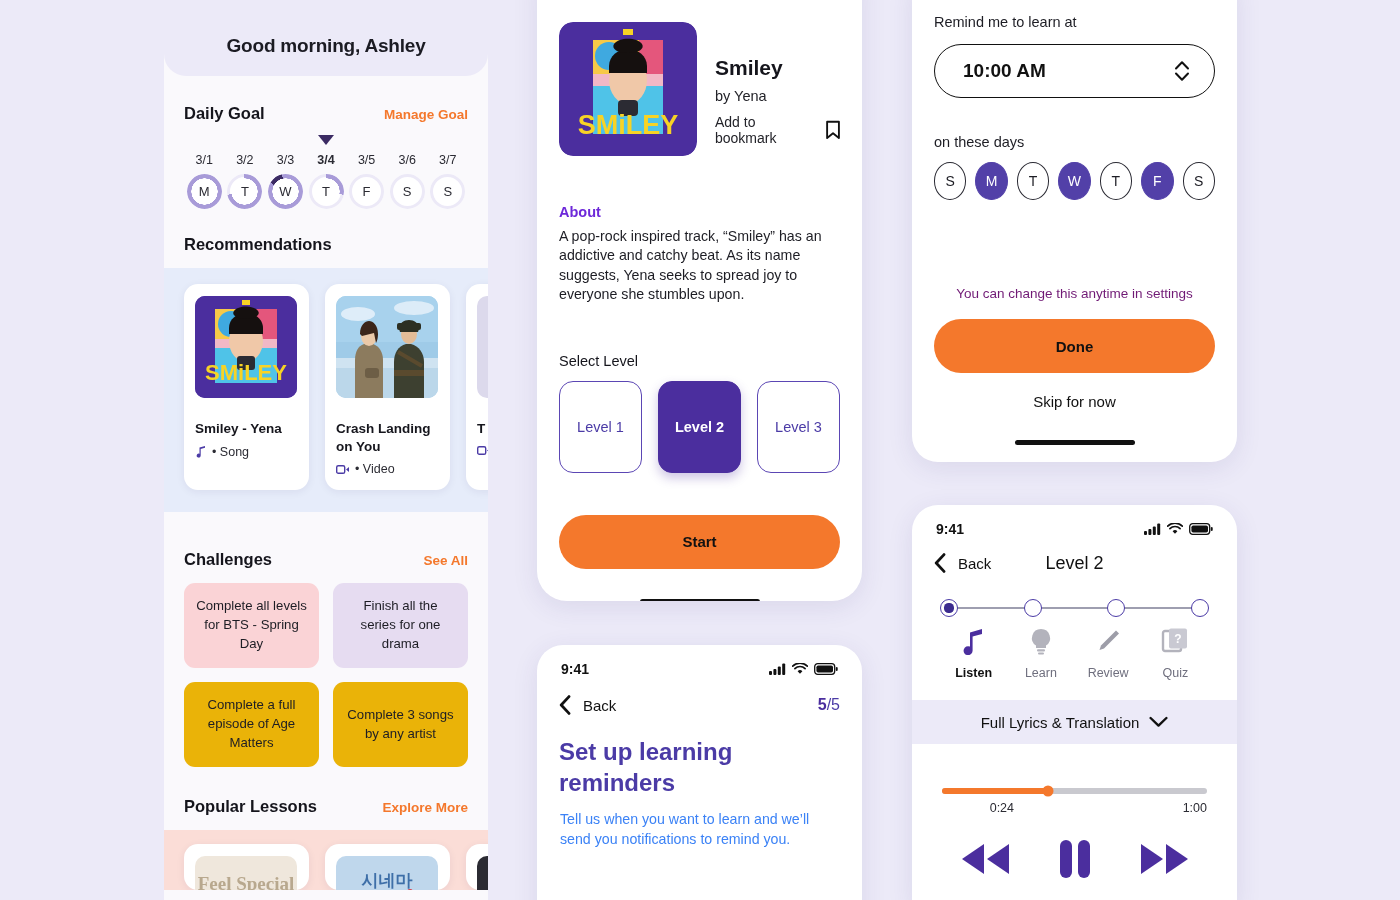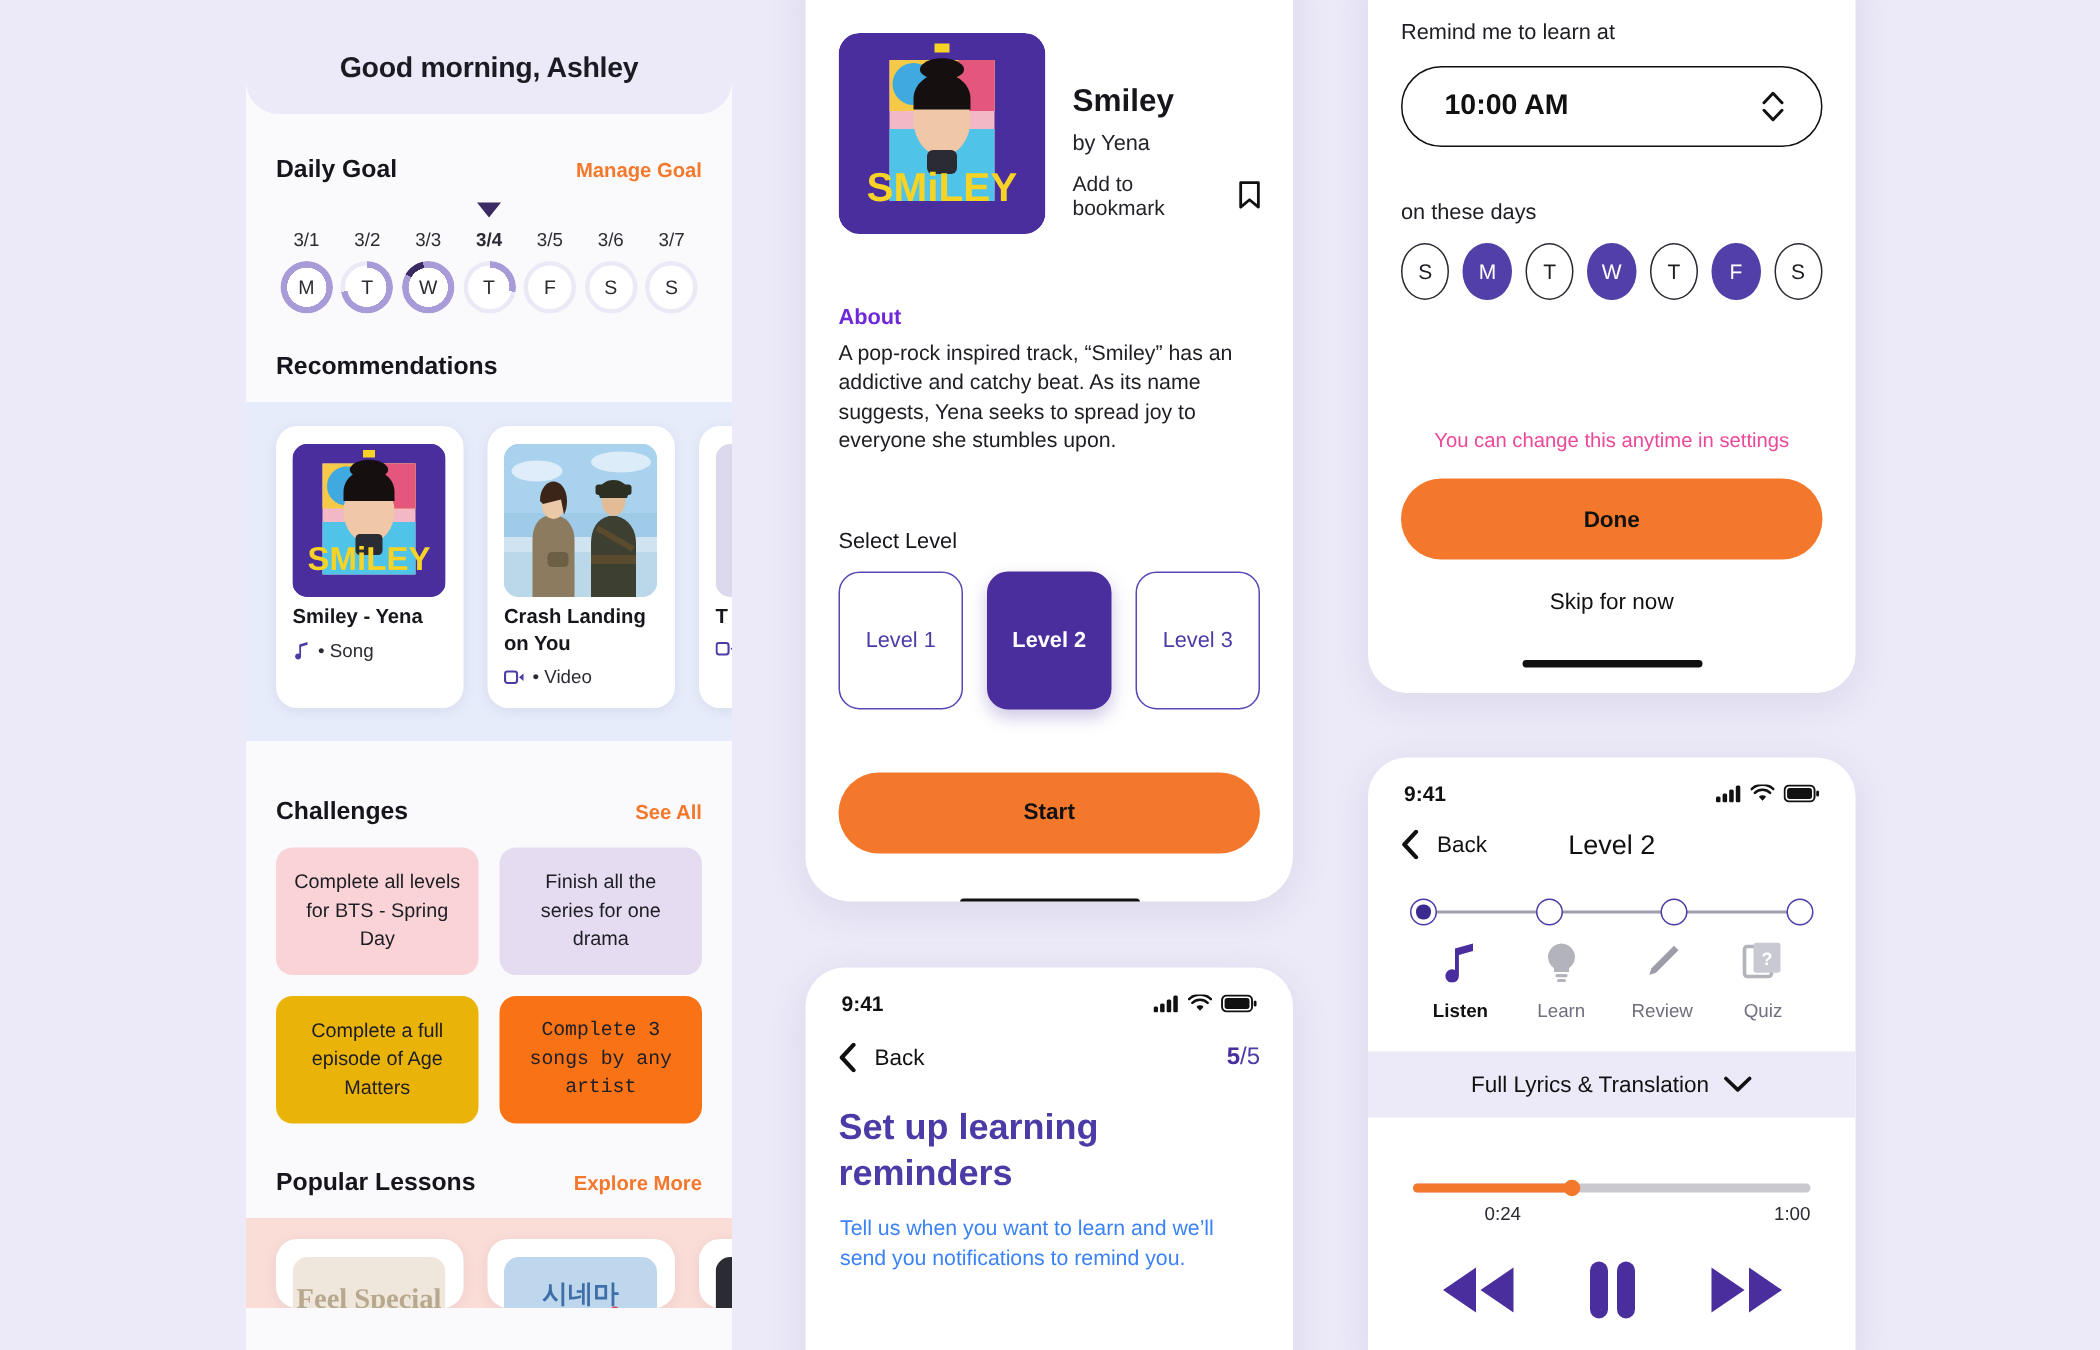--- a/index.html
+++ b/index.html
@@ -66,21 +66,21 @@
     margin-top: 14px; background: #E6ECFA;
     padding: 16px 0 22px 20px;
     display: flex; gap: 16px;
   }
   .rec-card {
     flex: 0 0 125px; background: #fff; border-radius: 14px;
     padding: 12px 11px 14px 11px;
     box-shadow: 0 2px 9px rgba(40,30,90,.07);
   }
   .rec-thumb { width: 102px; height: 102px; border-radius: 10px; overflow: hidden; position: relative; }
-  .rec-name { margin-top: 4px; font-size: 13.5px; font-weight: 600; color: #16161d; line-height: 1.3; }
+  .rec-name { margin-top: 22px; font-size: 13.5px; font-weight: 600; color: #16161d; line-height: 1.3; }
   .rec-meta { margin-top: 7px; font-size: 12.5px; color: #2b2b33; display: flex; align-items: center; gap: 5px; }
   .rec-meta svg { flex: 0 0 auto; }
 
   
   .art-smiley { background: #4B2E9E; display: block; }
   .art-cloy { display: block; }
 
   
   #challenges { padding-top: 24px; }
   .chal-grid {
@@ -168,21 +168,21 @@
   .time-val { font-size: 19px; font-weight: 700; color: #111; }
   .days-label { font-size: 14.5px; color: #1d1d24; margin-top: 36px; }
   .day-pills { display: flex; gap: 9px; margin-top: 12px; }
   .day-pill {
     width: 38px; height: 38px; border-radius: 50%;
     border: 1.5px solid #2a2a33; background: #fff;
     display: flex; align-items: center; justify-content: center;
     font-size: 14px; color: #1d1d24; cursor: pointer;
   }
   .day-pill.on { background: #5240A8; border-color: #5240A8; color: #fff; }
-  .set-note { text-align: center; font-size: 13.5px; color: #ec4899; margin-top: 86px; }
+  .set-note { text-align: center; font-size: 13.5px; color: #701a75; margin-top: 86px; }
   .skip { text-align: center; font-size: 15px; color: #111; margin-top: 20px; cursor: pointer; }
 
   
   #panel-player { left: 912px; top: 505px; width: 325px; height: 400px; border-radius: 26px 26px 0 0; }
   .pl-nav { display: flex; align-items: center; padding: 16px 22px 0 22px; position: relative; }
   .pl-title { position: absolute; left: 0; right: 0; text-align: center; font-size: 18px; color: #111; pointer-events: none; }
   .steps { padding: 26px 28px 0 28px; }
   .steps-line { position: relative; height: 18px; }
   .steps-line .bar { position: absolute; left: 9px; right: 9px; top: 8px; height: 1.6px; background: #9e9eb0; }
   .steps-dots { position: absolute; inset: 0; display: flex; justify-content: space-between; }
@@ -381,21 +381,21 @@
 
     <div class="sec-pad" id="challenges">
       <div class="row-between">
         <div class="sec-title">Challenges</div>
         <div class="sec-link">See All</div>
       </div>
       <div class="chal-grid" id="chal-grid">
           <div class="chal-card" style="background: rgb(250, 211, 214);">Complete all levels for BTS - Spring Day</div>
           <div class="chal-card" style="background: rgb(230, 220, 241);">Finish all the series for one drama</div>
           <div class="chal-card" style="background: #eab308;">Complete a full episode of Age Matters</div>
-          <div class="chal-card" style="background: #f97316; font-family: Liberation Mono, monospace;">Complete 3 songs by any artist</div>
+          <div class="chal-card" style="background: #eab308;">Complete 3 songs by any artist</div>
         </div>
     </div>
 
     <div id="popular">
       <div class="sec-pad row-between">
         <div class="sec-title">Popular Lessons</div>
         <div class="sec-link">Explore More</div>
       </div>
       <div class="pop-strip">
         <div class="pop-card">

